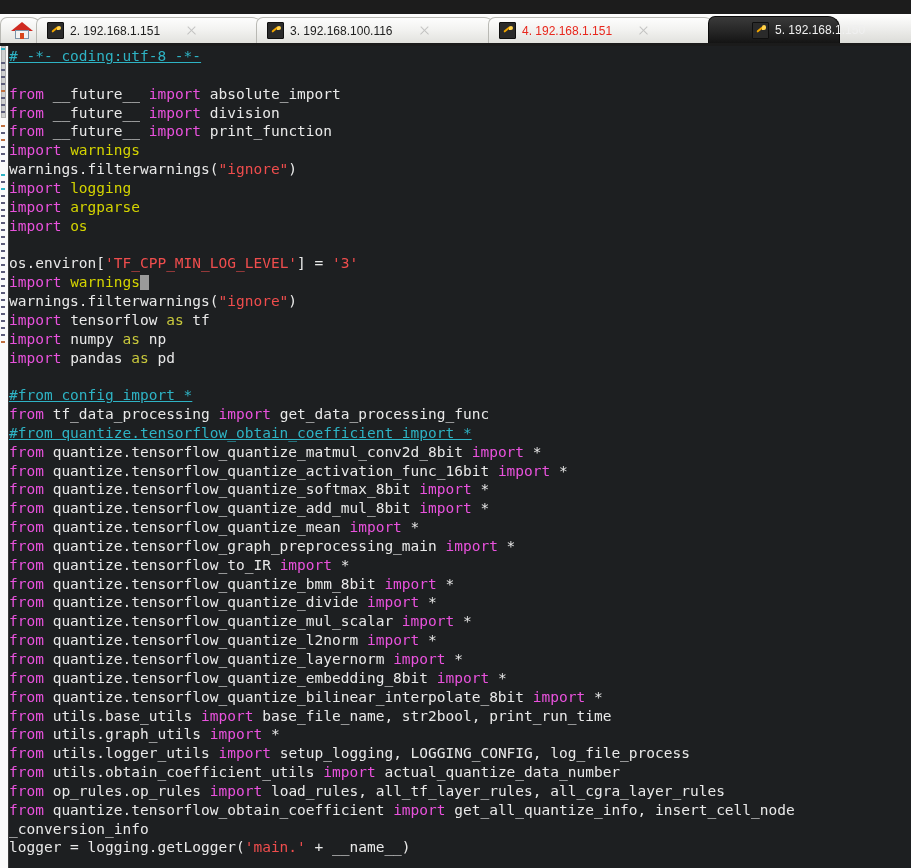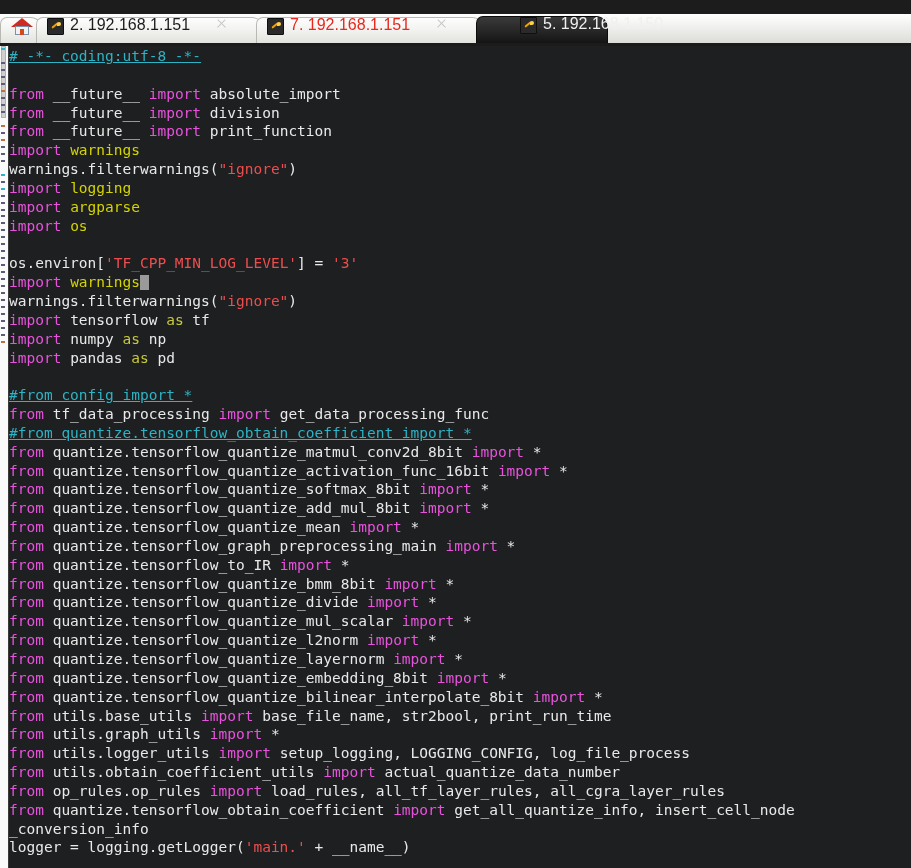--- a/index.html
+++ b/index.html
@@ -37,31 +37,31 @@
     position: absolute; top: 14px; left: 0; width: 911px; height: 29px;
     background: linear-gradient(#ffffff 0%, #ececea 55%, #dcdcd8 100%);
     border-bottom: 3px solid #1b1b1b;
     overflow: hidden;
   }
   .tabs { position: absolute; left: 0; bottom: 0; display: flex; align-items: flex-end; height: 29px; }
 
   .tab {
     position: relative;
     height: 26px;
-    display: flex; align-items: flex-start;
+    display: flex; align-items: center;
     padding: 0 6px 0 10px;
     margin-right: -8px;
     box-sizing: border-box;
     background: linear-gradient(#fdfdfd 0%, #f2f2f0 48%, #e2e2de 100%);
     border: 1px solid #b9b9b4;
     border-bottom: none;
     border-radius: 7px 12px 0 0;
     transform: skewX(0deg);
     font-family: "Liberation Sans", sans-serif;
-    font-size: 16px;
+    font-size: 12px;
     color: #1c1c1c;
     white-space: nowrap;
   }
   .tab.home { padding: 0 10px; border-radius: 7px 14px 0 0; }
   .tab.active {
     background: linear-gradient(#3a3a3a 0%, #262626 55%, #141414 100%);
     border-color: #0c0c0c;
     color: #f0f0f0;
     z-index: 9;
     height: 27px;
@@ -207,24 +207,29 @@
           <span class="home-door"></span>
         </span>
       </div>
 
       <div class="tab" style="width:228px">
         <span class="tab-icon"></span>
         <span class="tab-label">2. 192.168.1.151</span>
         <span class="tab-close"></span>
       </div>
 
+      <div class="tab" style="width:240px">
+        <span class="tab-icon"></span>
+        <span class="tab-label">3. 192.168.100.116</span>
+        <span class="tab-close"></span>
+      </div>
 
       <div class="tab" style="width:228px">
         <span class="tab-icon"></span>
-        <span class="tab-label alert">7. 192.168.1.151</span>
+        <span class="tab-label alert">4. 192.168.1.151</span>
         <span class="tab-close"></span>
       </div>
 
       <div class="tab active" style="width:132px">
         <span class="tab-icon"></span>
         <span class="tab-label">5. 192.168.1.150</span>
       </div>
 
     </div>
   </div>

